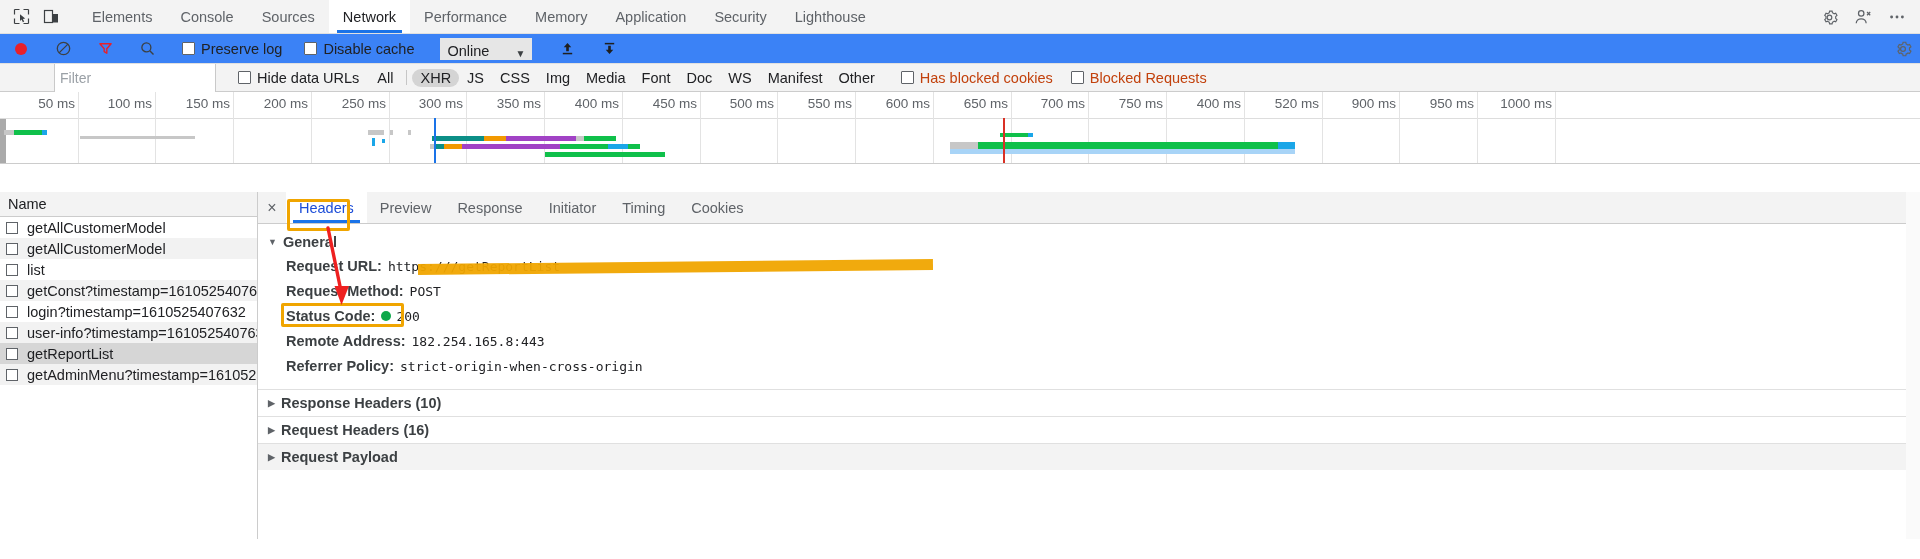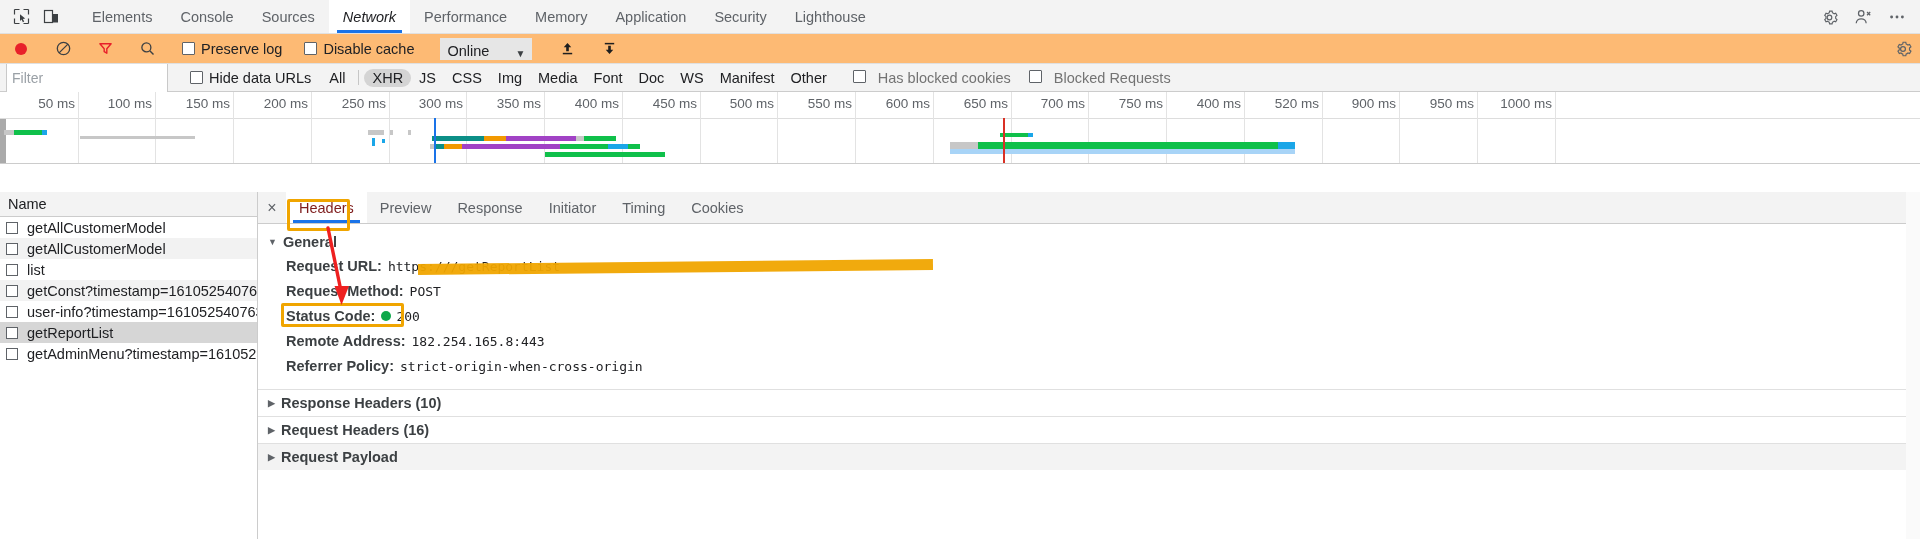--- a/index.html
+++ b/index.html
@@ -35,30 +35,30 @@
     height:34px; background:#f3f3f3; border-bottom:1px solid #e0e0e0;
     display:flex; align-items:stretch; position:relative;
   }
   .ticon { width:30px; display:flex; align-items:center; justify-content:center; color:#3c4043; }
   .ticon:first-child { margin-left:6px; }
   .tabs { display:flex; align-items:stretch; margin-left:12px; }
   .tab {
     display:flex; align-items:center; padding:0 14px; font-size:14.5px;
     color:#5f6368; position:relative; white-space:nowrap;
   }
-  .tab.active { color:#202124; background:#fff;font-style:italic; }
+  .tab.active { color:#202124; background:#fff; }
   .tab.active::after {
     content:""; position:absolute; left:8px; right:8px; bottom:0; height:3px; background:#1a73e8;
   }
   .tabbar-right { position:absolute; right:6px; top:0; height:34px; display:flex; align-items:center; }
   .tbr { width:34px; height:34px; display:flex; align-items:center; justify-content:center; color:#5f6368; }
 
   
   .nettoolbar {
-    height:30px; background:#fdba74; border-bottom:1px solid #e0e0e0;
+    height:30px; background:#3b82f6; border-bottom:1px solid #e0e0e0;
     display:flex; align-items:center; padding:0 6px; position:relative; gap:12px;
   }
   .tbtn { width:30px; height:28px; display:flex; align-items:center; justify-content:center; }
   .rec-dot { width:12px; height:12px; border-radius:50%; background:#e8202a; }
   .cbx-wrap { display:flex; align-items:center; gap:6px; margin-left:8px; margin-right:2px; font-size:14.5px; color:#202124; }
   .cbx { width:13px; height:13px; border:1px solid #5f6368; background:#fff; border-radius:1px; flex:0 0 auto; }
   .throttle {
     margin-left:12px; height:22px; min-width:84px; background:#e6e6e6; border:1px solid #e6e6e6;
     display:flex; align-items:flex-end; padding:0 6px; font-size:14.5px; color:#202124;
   }
@@ -67,27 +67,28 @@
 
   
   .filterbar {
     height:28px; background:#f3f3f3; border-bottom:1px solid #ccc;
     display:flex; align-items:center; padding:0 6px; font-size:14.5px;
   }
   .filter-input {
     width:162px; height:20px; background:#fff; border:1px solid #c9c9c9;
     font-size:14px; color:#9aa0a6; padding:16px 5px; display:flex; align-items:center;
     font-family:"Liberation Sans", sans-serif;
+    margin-left:48px;
   }
   .hdu { display:flex; align-items:center; gap:6px; margin-left:22px; color:#202124; }
   .ftypes { display:flex; align-items:center; margin-left:10px; gap:0; }
   .ftype { padding:1px 8px; color:#202124; border-radius:9px; white-space:nowrap; }
   .ftype.sel { background:#d4d4d4; }
   .fsep { width:1px; height:15px; background:#c6c6c6; margin:0 5px; }
-  .fcbx { display:flex; gap:12px; margin-left:18px; color:#737373; }
+  .fcbx { display:flex; align-items:center; gap:6px; margin-left:18px; color:#c2410c; }
 
   
   .overview { height:72px; background:#fff; border-bottom:1px solid #ccc; position:relative; overflow:hidden; }
   .ov-tick { position:absolute; top:0; height:72px; border-left:1px solid #e3e3e3; }
   .ov-tick span {
     position:absolute; right:4px; top:4px; font-size:13.5px; color:#5f6368; white-space:nowrap;
   }
   .ov-left-block { position:absolute; left:0; top:26px; width:6px; height:46px; background:#aaa; }
   .ov-ruler-line { position:absolute; left:0; right:0; top:26px; height:1px; background:#ddd; }
   .wf-bar { position:absolute; height:5px; }
@@ -107,21 +108,21 @@
   }
   .rp-row:nth-child(odd) { background:#f2f2f2; }
   .rp-row.sel { background:#d6d6d6; }
   .rp-cb { width:12px; height:12px; border:1px solid #5f6368; background:#fff; margin-right:9px; flex:0 0 auto; }
 
   
   .detail { flex:1; background:#fff; position:relative; display:flex; flex-direction:column; }
   .dtabs { height:32px; background:#f3f3f3; border-bottom:1px solid #ccc; display:flex; align-items:stretch; position:relative; }
   .dclose { width:28px; display:flex; align-items:center; justify-content:center; color:#5f6368; font-size:16px; }
   .dtab { display:flex; align-items:center; padding:0 13px; font-size:14.5px; color:#5f6368; position:relative; }
-  .dtab.active { color:#7f1d1d; background:#fff; }
+  .dtab.active { color:#1d4ed8; background:#fff; }
   .dtab.active::after { content:""; position:absolute; left:7px; right:7px; bottom:0; height:3px; background:#1a73e8; }
   .dbody { flex:1; overflow:hidden; position:relative; padding-top:6px; }
   .sect-head { display:flex; align-items:center; font-size:14.5px; font-weight:bold; color:#3c4043; padding:4px 0 4px 10px; }
   .caret { font-size:9px; margin-right:6px; color:#5f6368; display:inline-block; }
   .grow { padding:2px 0 2px 28px; font-size:14.5px; line-height:21px; color:#202124; display:flex; align-items:baseline; }
   .glabel { font-weight:bold; color:#3c4043; white-space:nowrap; }
   .gval { font-family:"DejaVu Sans Mono", monospace; font-size:13px; color:#202124; margin-left:6px; white-space:nowrap; }
   .status-dot { width:10px; height:10px; border-radius:50%; background:#0ea84a; display:inline-block; margin:0 5px 0 6px; }
   .csect {
     border-top:1px solid #e0e0e0; background:#f3f3f3;
@@ -395,20 +396,24 @@
       <div class="rp-row">
         <span class="rp-cb"></span>
         <span>list</span>
       </div>
       <div class="rp-row">
         <span class="rp-cb"></span>
         <span>getConst?timestamp=1610525407632</span>
       </div>
       <div class="rp-row">
         <span class="rp-cb"></span>
+        <span>login?timestamp=1610525407632</span>
+      </div>
+      <div class="rp-row">
+        <span class="rp-cb"></span>
         <span>user-info?timestamp=1610525407632</span>
       </div>
       <div class="rp-row sel">
         <span class="rp-cb"></span>
         <span>getReportList</span>
       </div>
       <div class="rp-row">
         <span class="rp-cb"></span>
         <span>getAdminMenu?timestamp=161052540...</span>
       </div>

